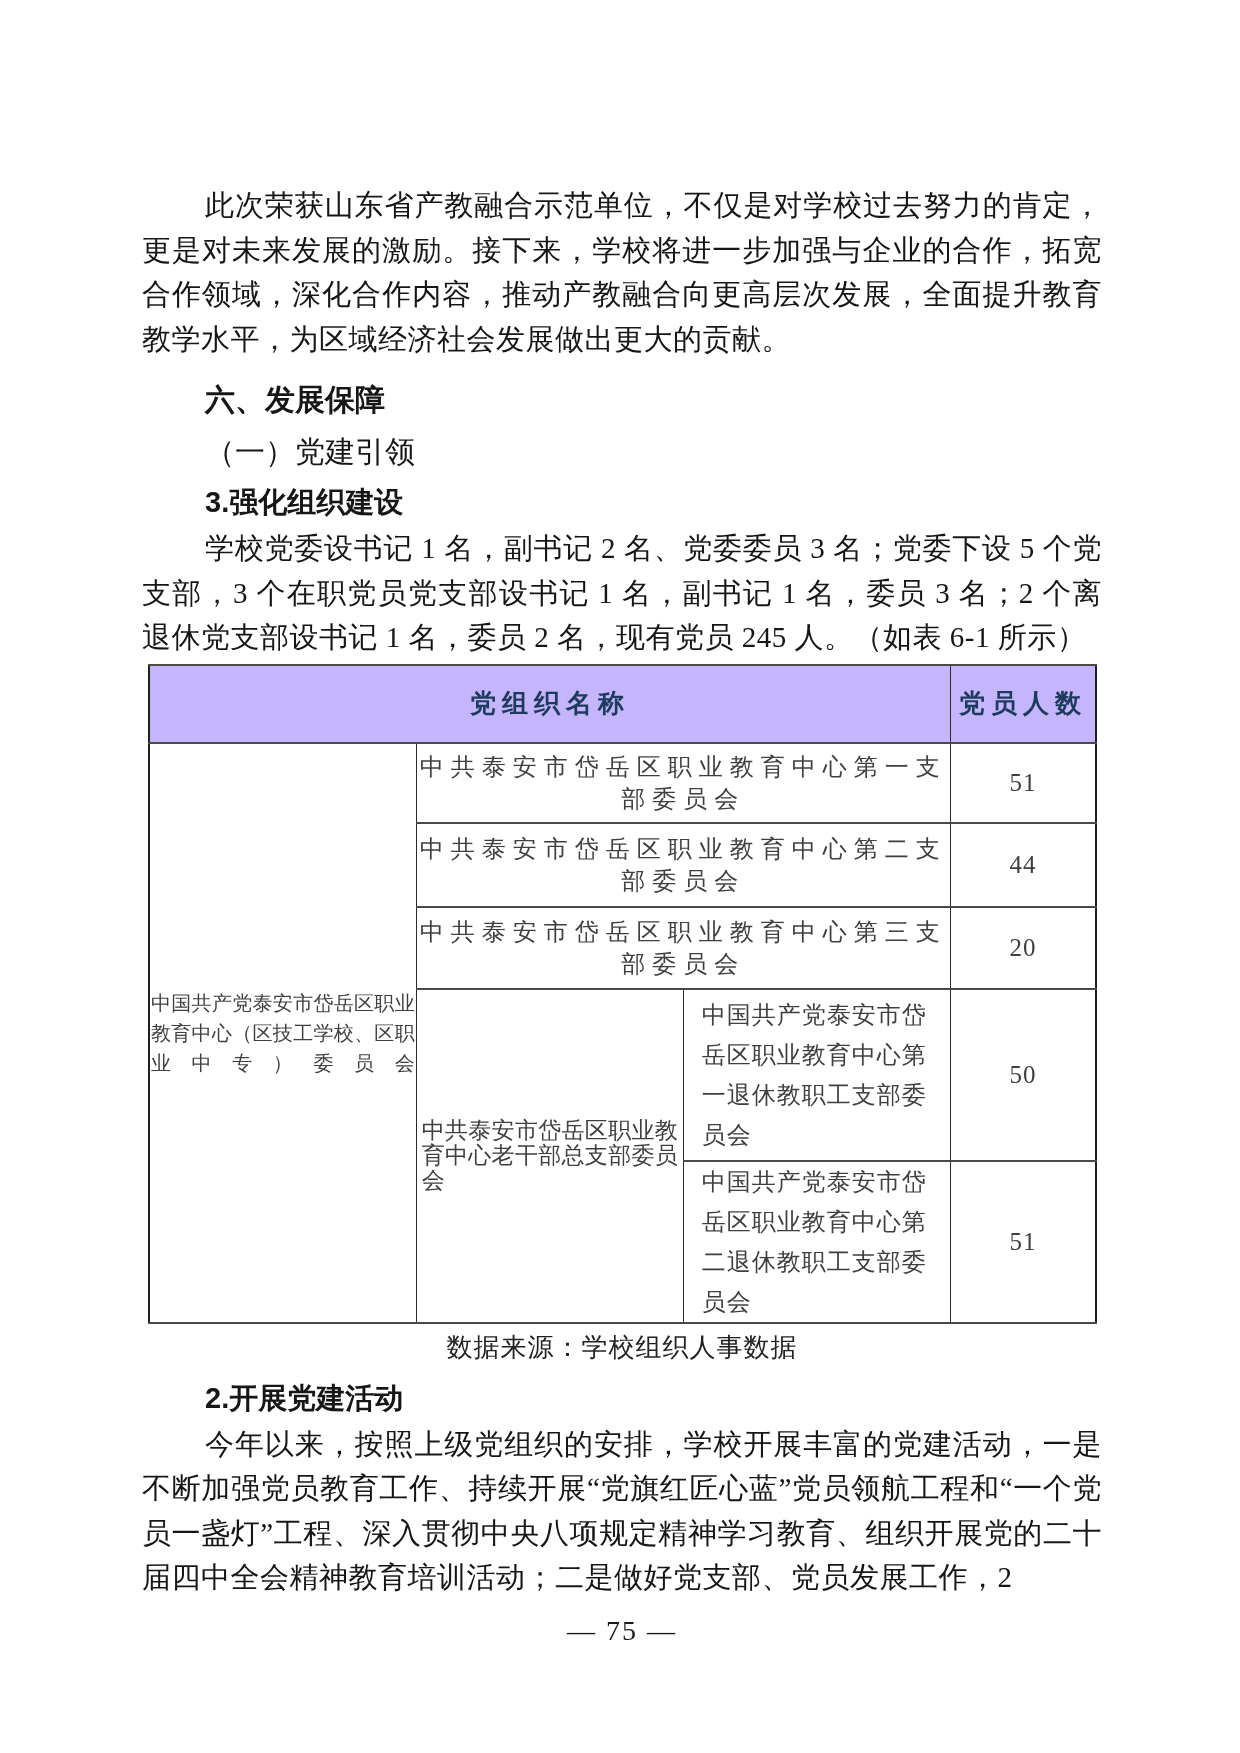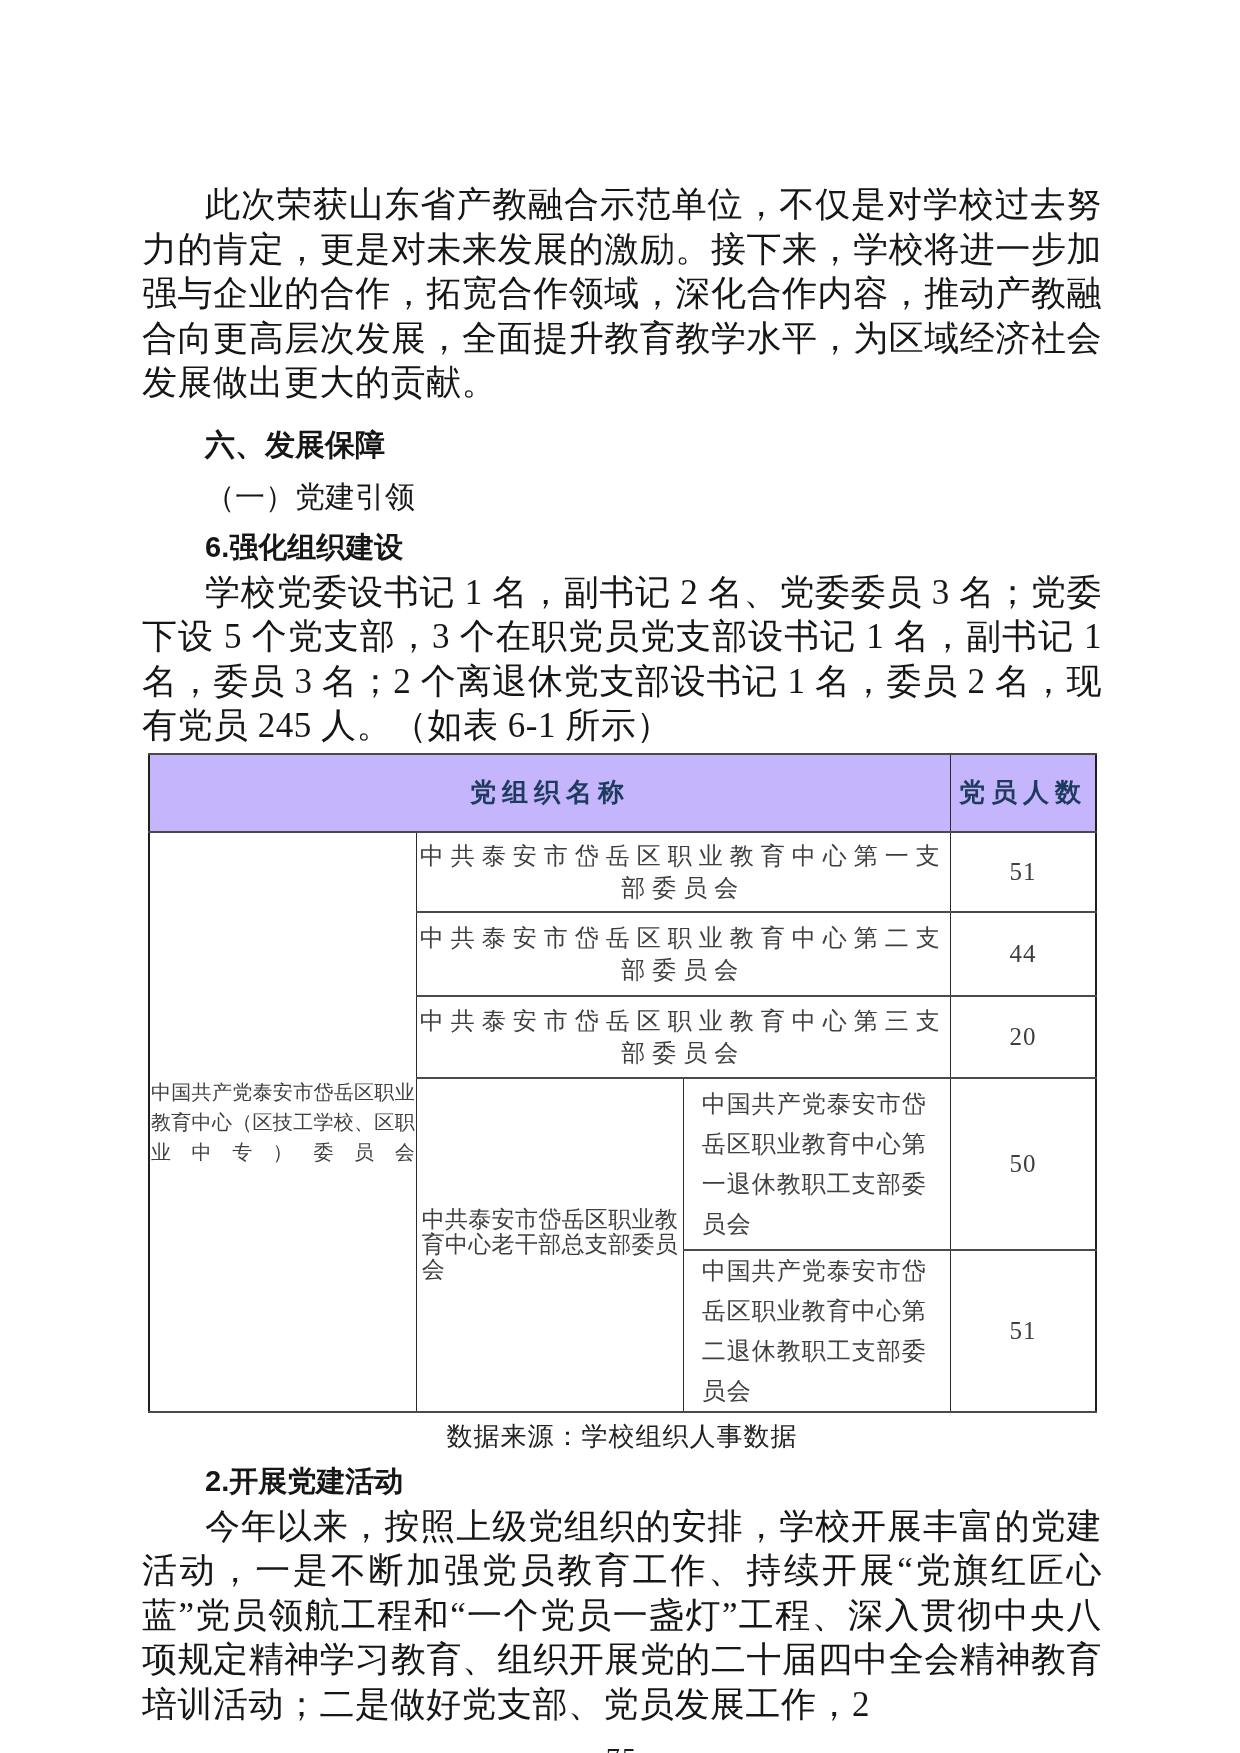--- a/index.html
+++ b/index.html
@@ -8,21 +8,21 @@
     width:1240px;height:1753px;
     margin:0 auto;
     background:#ffffff;
     box-sizing:border-box;
     padding:183px 138px 0 142px;
     font-family:"Liberation Serif","DejaVu Serif",serif;
     color:#161616;
     overflow:hidden;
   }
   p.body{
-    font-size:35px;
+    font-size:29px;
     line-height:44.5px;
     text-align:justify;
     text-indent:63px;
     margin:0;
     letter-spacing:0.5px;
   }
   .h-section{
     font-family:"Liberation Sans","DejaVu Sans",sans-serif;
     font-size:30px;font-weight:bold;
     padding-left:63px;margin:14px 0 0 0;line-height:50px;
@@ -93,21 +93,21 @@
 <body>
 
 <div class="page">
 
   <p class="body">此次荣获山东省产教融合示范单位，不仅是对学校过去努力的肯定，更是对未来发展的激励。接下来，学校将进一步加强与企业的合作，拓宽合作领域，深化合作内容，推动产教融合向更高层次发展，全面提升教育教学水平，为区域经济社会发展做出更大的贡献。</p>
 
   <h2 class="h-section">六、发展保障</h2>
 
   <h3 class="h-sub">（一）党建引领</h3>
 
-  <h4 class="h-item">6.强化组织建设</h4>
+  <h4 class="h-item">3.强化组织建设</h4>
 
   <p class="body">学校党委设书记 1 名，副书记 2 名、党委委员 3 名；党委下设 5 个党支部，3 个在职党员党支部设书记 1 名，副书记 1 名，委员 3 名；2 个离退休党支部设书记 1 名，委员 2 名，现有党员 245 人。（如表 6-1 所示）</p>
 
 
   <table class="org">
     <tbody>
       <tr class="head">
         <td colspan="3">党组织名称</td>
         <td style="width:142px">党员人数</td>
       </tr>
@@ -131,19 +131,19 @@
       </tr>
       <tr class="r5">
         <td class="name-long">中国共产党泰安市岱岳区职业教育中心第二退休教职工支部委员会</td>
         <td class="num">51</td>
       </tr>
     </tbody>
   </table>
 
   <div class="source">数据来源：学校组织人事数据</div>
 
-  <h4 class="h-item" style="margin-top:4px">2.开展党建活动</h4>
+  <h4 class="h-item" style="margin-top:10px">2.开展党建活动</h4>
 
   <p class="body">今年以来，按照上级党组织的安排，学校开展丰富的党建活动，一是不断加强党员教育工作、持续开展“党旗红匠心蓝”党员领航工程和“一个党员一盏灯”工程、深入贯彻中央八项规定精神学习教育、组织开展党的二十届四中全会精神教育培训活动；二是做好党支部、党员发展工作，2</p>
 
   <div class="pageno">— 75 —</div>
 
 </div>
 
 </body></html>

